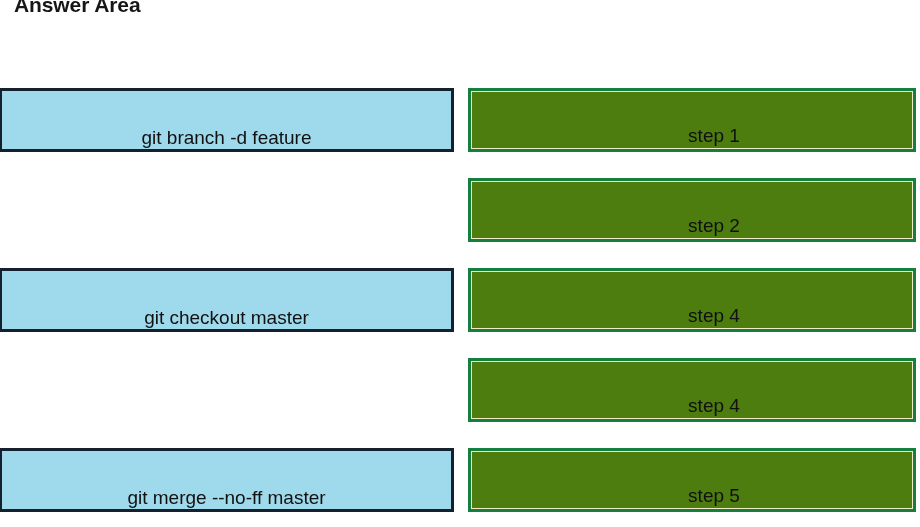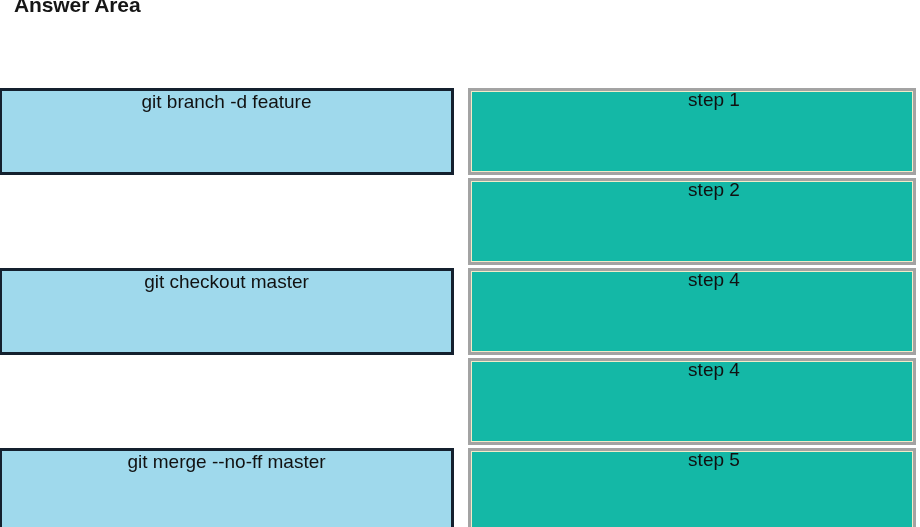--- a/index.html
+++ b/index.html
@@ -35,43 +35,43 @@
 
   .row {
     position: relative;
     height: 75px;
     margin-bottom: 15px;
   }
 
   .box {
     position: absolute;
     top: 0;
-    height: 87px;
+    height: 64px;
     box-sizing: border-box;
     display: flex;
-    align-items: flex-start;
+    align-items: flex-end;
     justify-content: center;
     font-size: 19px;
     color: #111111;
     white-space: nowrap;
   }
 
   .box.command {
     left: 0;
     width: 454px;
     background: #9fd9ec;
     border: 3px solid #14202e;
     border-left-width: 2px;
   }
 
   .box.step {
     left: 468px;
     width: 448px;
-    background: #14b8a6;
-    border: 3px solid #a3a3a3;
+    background: #4d7c0f;
+    border: 3px solid #15803d;
     box-shadow: inset 0 0 0 1px #f3ebc8;
     padding-left: 44px;
   }
 
   .box.step .box-label {
     transform: translateY(-2px);
   }
 
   .box-label {
     display: block;

